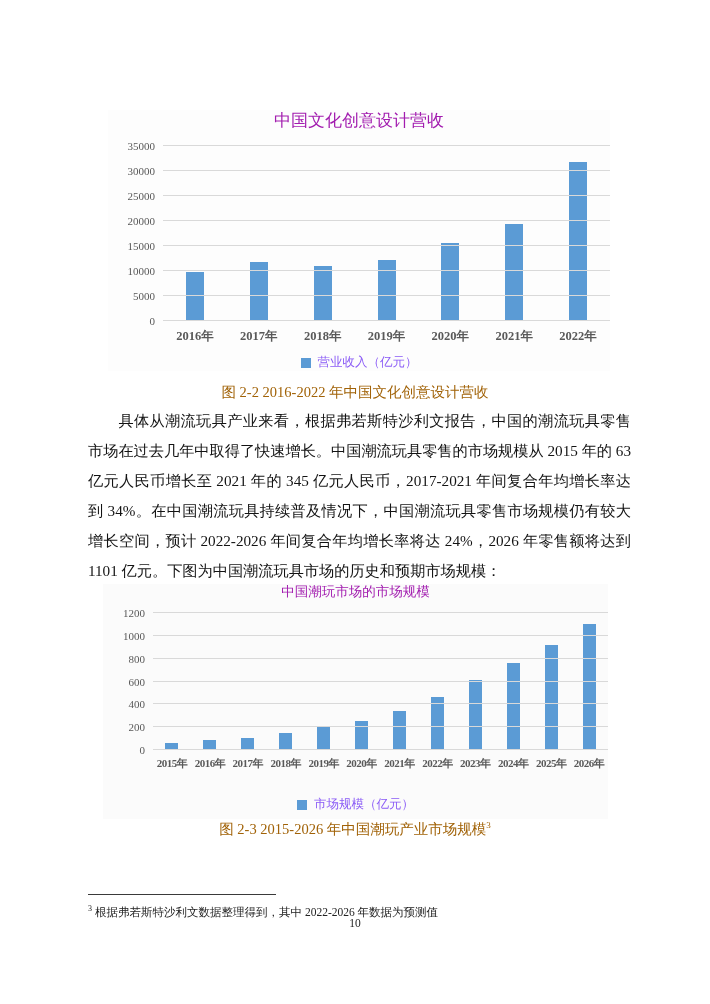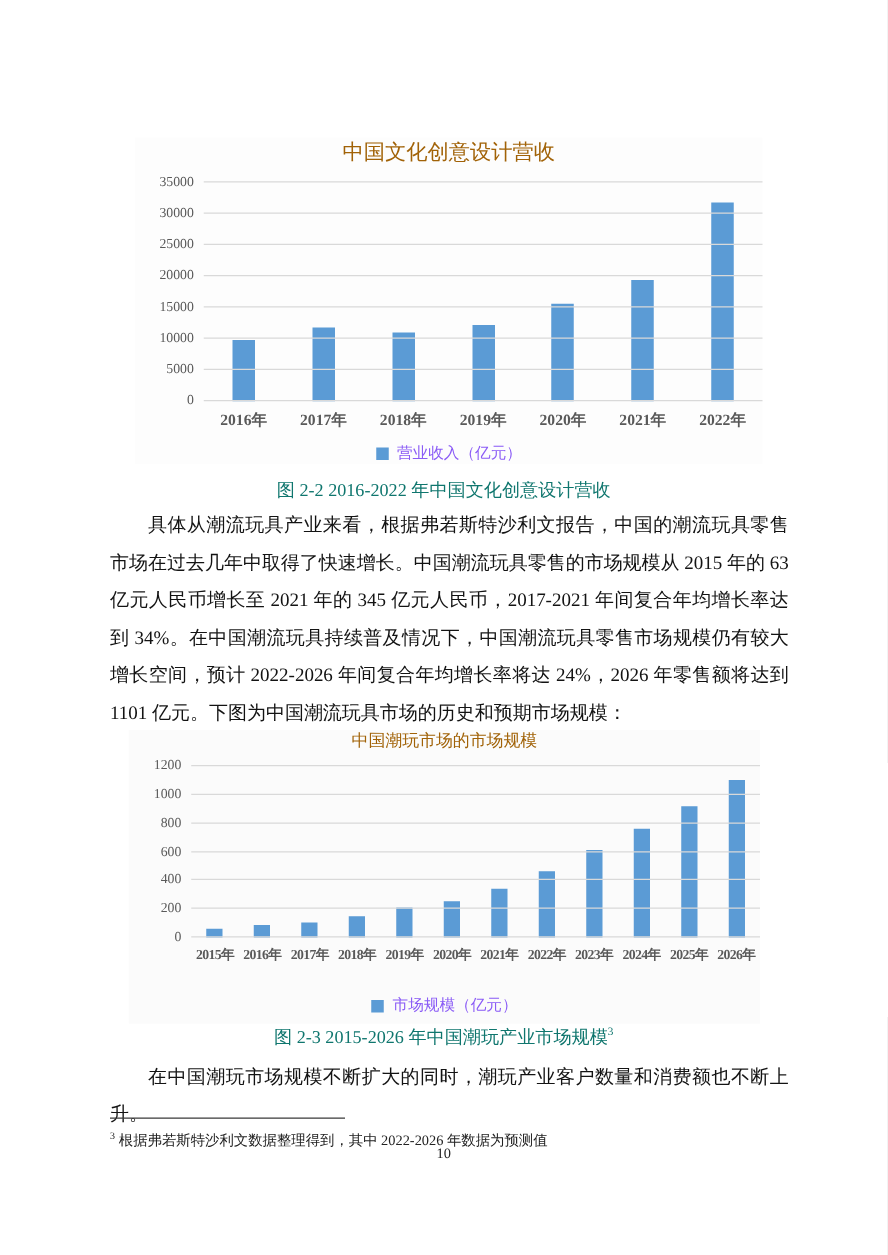--- a/index.html
+++ b/index.html
@@ -8,22 +8,22 @@
     width:710px;height:1004px;
     margin:0 auto;
     background:#ffffff;
     font-family:"Liberation Serif", serif;
     color:#111;
     overflow:hidden;
   }
   
   .chart{position:absolute;background:#fdfdfd;}
   .chart-title{
-    text-align:center;color:#a16207;
-    font-family:Liberation Sans, sans-serif;
+    text-align:center;color:#a21caf;
+    font-family:Liberation Mono, monospace;
   }
   #chart-0{left:108px;top:110px;width:502px;}
   #chart-0 .chart-title{font-size:17px;line-height:23px;margin-bottom:13px;}
   #chart-1{left:103px;top:584px;width:505px;background:#fbfbfb;}
   #chart-1 .chart-title{font-size:13.5px;line-height:18px;margin-bottom:11px;}
   .chart-body{display:flex;align-items:flex-start;}
   .y-axis{position:relative;}
   #chart-0 .y-axis{width:55px;height:175px;}
   #chart-1 .y-axis{width:50px;height:137px;}
   .ytick{
@@ -55,21 +55,21 @@
   .legend{
     display:flex;align-items:center;justify-content:center;gap:7px;
   }
   #chart-0 .legend{margin-top:9px;}
   #chart-1 .legend{margin-top:25px;padding-bottom:6px;}
   .legend-swatch{width:10px;height:10px;background:#5b9bd5;display:inline-block;}
   .legend-label{font-size:12.5px;color:#8b5cf6;}
   
   .caption{
     position:absolute;left:0;right:0;text-align:center;
-    font-size:14.5px;color:#0f766e;
+    font-size:14.5px;color:#a16207;
   }
   #caption-0{top:383px;}
   #caption-1{top:820px;}
   .caption sup{font-size:9px;}
   .para{
     position:absolute;left:88px;width:543px;
     font-size:15.2px;line-height:30px;
     text-align:justify;text-indent:2em;color:#131313;
   }
   #para-0{top:406px;}
@@ -234,20 +234,19 @@
         <div class="xtick">2026年</div>
       </div>
     <div class="legend">
       <span class="legend-swatch" style="background: rgb(91, 155, 213);"></span>
       <span class="legend-label">市场规模（亿元）</span>
     </div>
   </div>
 
   <div class="caption" id="caption-1"><span>图 2-3  2015-2026 年中国潮玩产业市场规模</span><sup>3</sup></div>
 
-  <div class="para" id="para-1">在中国潮玩市场规模不断扩大的同时，潮玩产业客户数量和消费额也不断上升。</div>
 
   <div class="footnote-rule"></div>
   <div class="footnote"><sup>3</sup><span>根据弗若斯特沙利文数据整理得到，其中 2022-2026 年数据为预测值</span></div>
 
   <div class="page-number">10</div>
 
 </div>
 
 </body></html>

